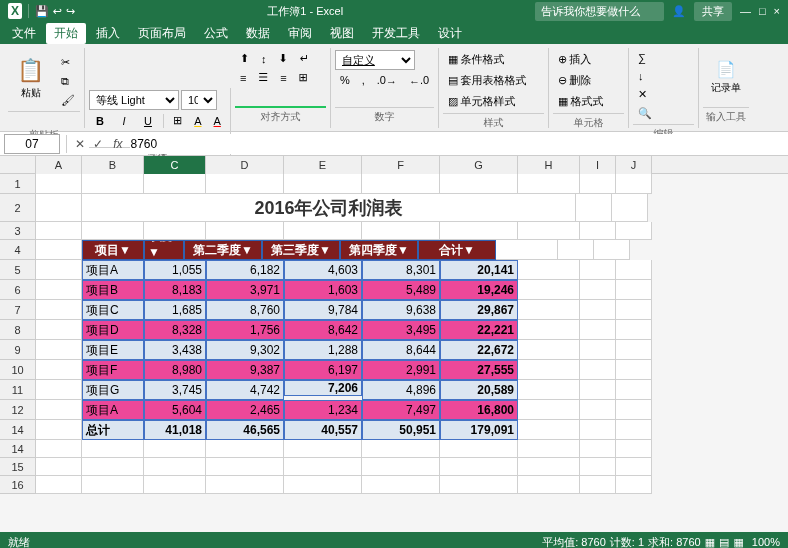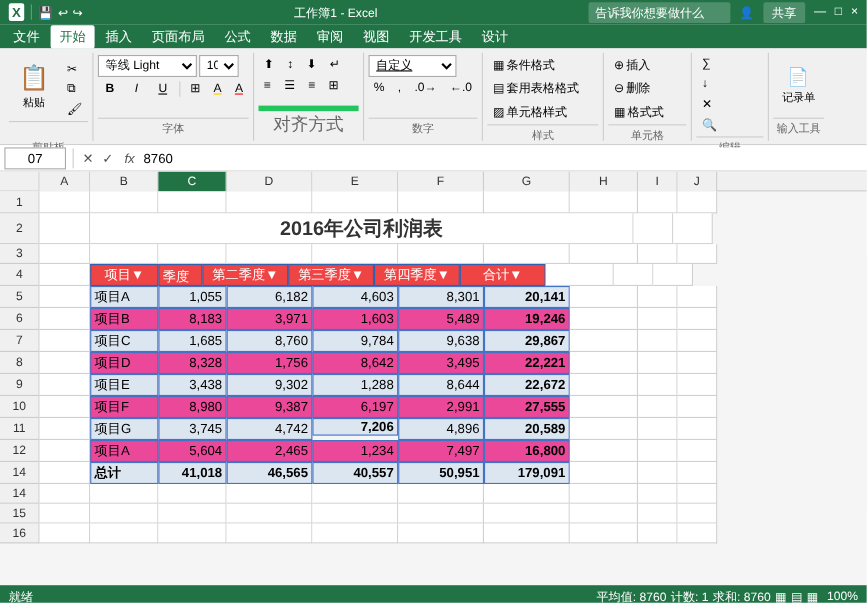--- a/index.html
+++ b/index.html
@@ -217,25 +217,26 @@
       overflow: hidden;
       display: flex;
       align-items: center;
       padding: 0 3px;
       background: white;
     }
     .grid-cell.right { justify-content: flex-end; }
 
     
     .table-header-cell {
-      background: #ef4444;
+      background: #7f1d1d;
       color: white;
-      font-weight: normal;
+      font-weight: bold;
       justify-content: center;
       border: 1px solid #3060b0;
+      align-items: flex-end;
     }
     .table-data-odd {
       background: #dce6f1;
     }
     .table-data-even {
       background: #ec4899;
     }
     .table-total-cell {
       background: #dce6f1;
       font-weight: bold;
@@ -339,21 +340,21 @@
             </button>
             <button class="rb-btn">
               <span>🖌</span>
             </button>
           </div>
         </div>
         <div class="ribbon-label" style="font-size:10px;color:#666;width:100%;text-align:center;border-top:1px solid #ccc;padding-top:16px;margin-top:2px;">剪贴板</div>
       </div>
     </div>
 
-    <div class="ribbon-section" style="padding:2px 4px;min-width:140px;">
+    <div class="ribbon-section" style="padding:2px 4px;min-width:140px;margin-top:40px;">
       <div style="display:flex;flex-direction:column;justify-content:space-between;height:100%;width:100%;">
         <div style="display:flex;flex-direction:column;gap:2px;">
           <div class="rb-row">
             <select class="font-select">
               <option>等线 Light</option>
             </select>
             <select class="size-select">
               <option>10</option>
             </select>
           </div>
@@ -408,21 +409,21 @@
                 <span>☰</span>
               </button>
             <button class="rb-btn">
                 <span>≡</span>
               </button>
             <button class="rb-btn">
                 <span>⊞</span>
               </button>
           </div>
         </div>
-        <div class="ribbon-label" style="font-size:16px;color:#666;width:100%;text-align:center;border-top:5px solid #22c55e;padding-top:2px;margin-top:2px;">对齐方式</div>
+        <div class="ribbon-label" style="font-size:10px;color:#666;width:100%;text-align:center;border-top:2px solid #22c55e;padding-top:2px;margin-top:2px;">对齐方式</div>
       </div>
     </div>
 
     <div class="ribbon-section" style="padding:2px 4px;min-width:90px;">
       <div style="display:flex;flex-direction:column;justify-content:space-between;height:100%;width:100%;">
         <div style="display:flex;flex-direction:column;gap:2px;">
           <select class="font-select" style="width:80px;text-decoration:underline;">
             <option>自定义</option>
           </select>
           <div class="rb-row">

